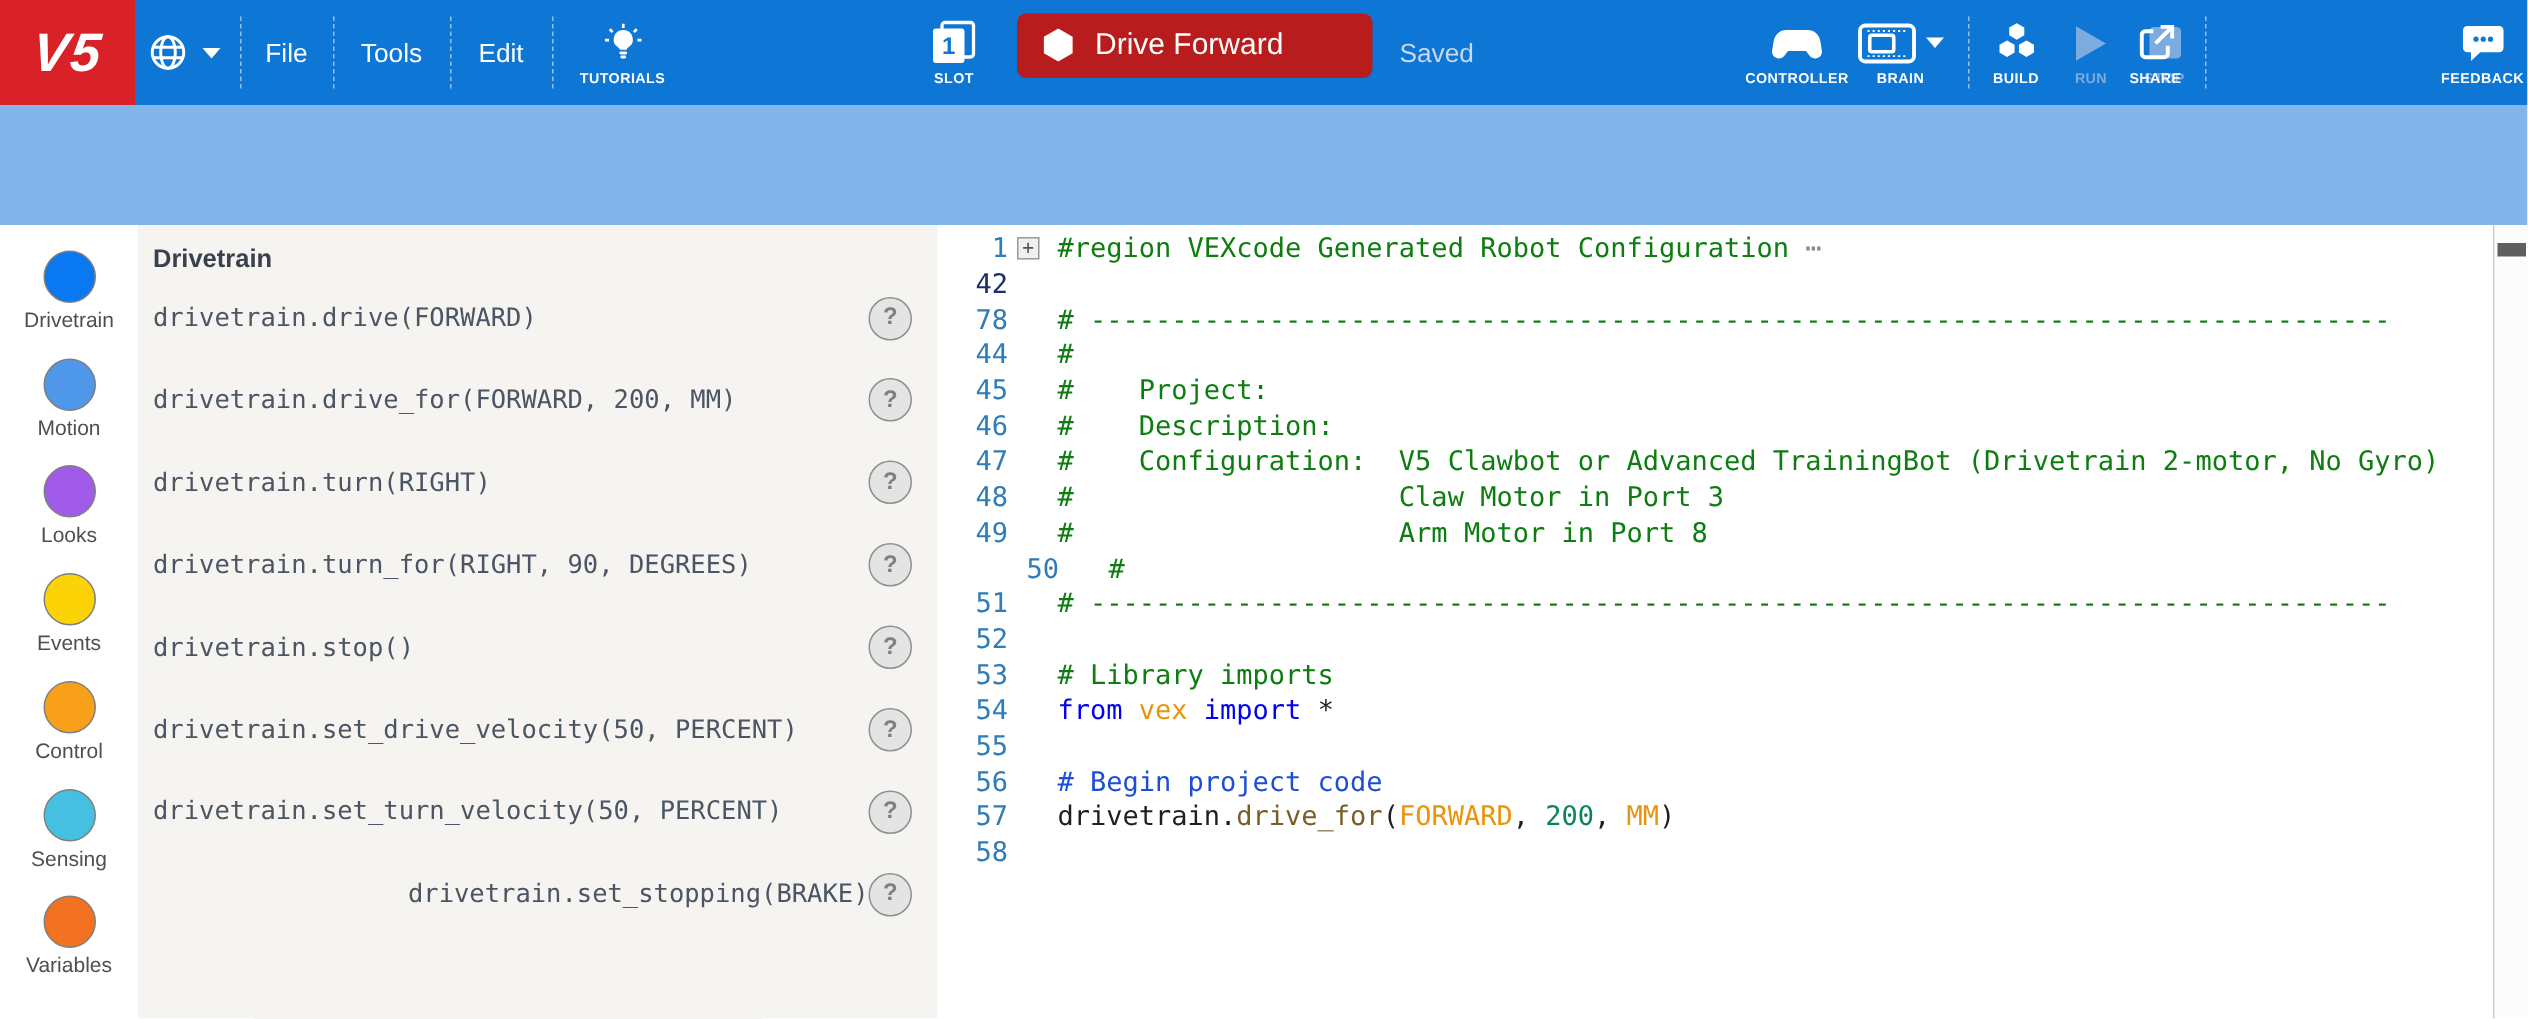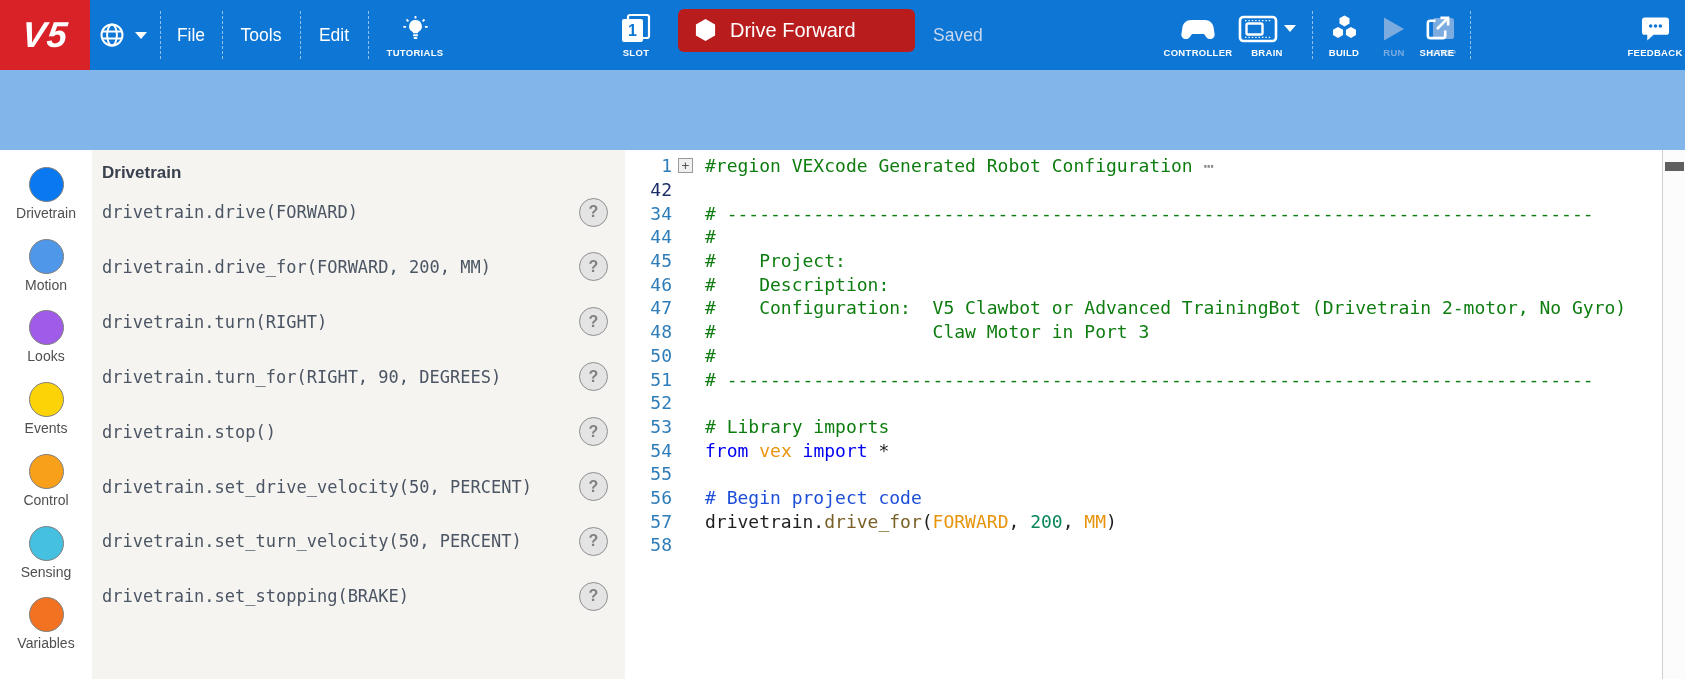--- a/index.html
+++ b/index.html
@@ -311,38 +311,39 @@
         <span class="help-btn">?</span>
       </div>
       <div class="cmd-row" style="top: 309px;">
         <span class="cmd-text">drivetrain.set_drive_velocity(50, PERCENT)</span>
         <span class="help-btn">?</span>
       </div>
       <div class="cmd-row" style="top: 363.9px;">
         <span class="cmd-text">drivetrain.set_turn_velocity(50, PERCENT)</span>
         <span class="help-btn">?</span>
       </div>
-      <div class="cmd-row" style="top: 418.8px;">
+      <div class="cmd-row" style="top: 418.8px; justify-content: flex-end;">
         <span class="cmd-text">drivetrain.set_stopping(BRAKE)</span>
         <span class="help-btn">?</span>
       </div>
     </div>
 </div>
 
 <div id="editor">
   <div id="code-lines">
       <div class="cline"><span class="gutter" style="color: rgb(46, 124, 184);">1</span><span class="fold-col"><span class="fold-box">+</span></span><span class="codetxt"><span style="color: rgb(14, 125, 16);">#region VEXcode Generated Robot Configuration</span><span style="color: rgb(138, 138, 138);"> ⋯</span></span></div>
       <div class="cline"><span class="gutter" style="color: rgb(28, 46, 102);">42</span><span class="fold-col"></span><span class="codetxt"></span></div>
-      <div class="cline"><span class="gutter" style="color: rgb(46, 124, 184);">34</span><span class="fold-col"></span><span class="codetxt"><span style="color: rgb(14, 125, 16);"># --------------------------------------------------------------------------------</span></span></div>
+      <div class="cline"><span class="gutter" style="color: rgb(46, 124, 184);">78</span><span class="fold-col"></span><span class="codetxt"><span style="color: rgb(14, 125, 16);"># --------------------------------------------------------------------------------</span></span></div>
       <div class="cline"><span class="gutter" style="color: rgb(46, 124, 184);">44</span><span class="fold-col"></span><span class="codetxt"><span style="color: rgb(14, 125, 16);">#</span></span></div>
       <div class="cline"><span class="gutter" style="color: rgb(46, 124, 184);">45</span><span class="fold-col"></span><span class="codetxt"><span style="color: rgb(14, 125, 16);">#    Project:</span></span></div>
       <div class="cline"><span class="gutter" style="color: rgb(46, 124, 184);">46</span><span class="fold-col"></span><span class="codetxt"><span style="color: rgb(14, 125, 16);">#    Description:</span></span></div>
       <div class="cline"><span class="gutter" style="color: rgb(46, 124, 184);">47</span><span class="fold-col"></span><span class="codetxt"><span style="color: rgb(14, 125, 16);">#    Configuration:  V5 Clawbot or Advanced TrainingBot (Drivetrain 2-motor, No Gyro)</span></span></div>
       <div class="cline"><span class="gutter" style="color: rgb(46, 124, 184);">48</span><span class="fold-col"></span><span class="codetxt"><span style="color: rgb(14, 125, 16);">#                    Claw Motor in Port 3</span></span></div>
-      <div class="cline"><span class="gutter" style="color: rgb(46, 124, 184);">50</span><span class="fold-col"></span><span class="codetxt"><span style="color: rgb(14, 125, 16);">#</span></span></div>
+      <div class="cline"><span class="gutter" style="color: rgb(46, 124, 184);">49</span><span class="fold-col"></span><span class="codetxt"><span style="color: rgb(14, 125, 16);">#                    Arm Motor in Port 8</span></span></div>
+      <div class="cline"><span class="gutter" style="color: rgb(46, 124, 184); margin-left: 34px;">50</span><span class="fold-col"></span><span class="codetxt"><span style="color: rgb(14, 125, 16);">#</span></span></div>
       <div class="cline"><span class="gutter" style="color: rgb(46, 124, 184);">51</span><span class="fold-col"></span><span class="codetxt"><span style="color: rgb(14, 125, 16);"># --------------------------------------------------------------------------------</span></span></div>
       <div class="cline"><span class="gutter" style="color: rgb(46, 124, 184);">52</span><span class="fold-col"></span><span class="codetxt"></span></div>
       <div class="cline"><span class="gutter" style="color: rgb(46, 124, 184);">53</span><span class="fold-col"></span><span class="codetxt"><span style="color: rgb(14, 125, 16);"># Library imports</span></span></div>
       <div class="cline"><span class="gutter" style="color: rgb(46, 124, 184);">54</span><span class="fold-col"></span><span class="codetxt"><span style="color: rgb(1, 1, 240);">from</span><span style="color: rgb(31, 31, 31);"> </span><span style="color: rgb(232, 148, 12);">vex</span><span style="color: rgb(31, 31, 31);"> </span><span style="color: rgb(1, 1, 240);">import</span><span style="color: rgb(31, 31, 31);"> *</span></span></div>
       <div class="cline"><span class="gutter" style="color: rgb(46, 124, 184);">55</span><span class="fold-col"></span><span class="codetxt"></span></div>
       <div class="cline"><span class="gutter" style="color: rgb(46, 124, 184);">56</span><span class="fold-col"></span><span class="codetxt"><span style="color: #1d4ed8;"># Begin project code</span></span></div>
       <div class="cline"><span class="gutter" style="color: rgb(46, 124, 184);">57</span><span class="fold-col"></span><span class="codetxt"><span style="color: rgb(31, 31, 31);">drivetrain.</span><span style="color: rgb(121, 94, 38);">drive_for</span><span style="color: rgb(31, 31, 31);">(</span><span style="color: rgb(232, 148, 12);">FORWARD</span><span style="color: rgb(31, 31, 31);">, </span><span style="color: rgb(9, 134, 88);">200</span><span style="color: rgb(31, 31, 31);">, </span><span style="color: rgb(232, 148, 12);">MM</span><span style="color: rgb(31, 31, 31);">)</span></span></div>
       <div class="cline"><span class="gutter" style="color: rgb(46, 124, 184);">58</span><span class="fold-col"></span><span class="codetxt"></span></div>
     </div>
   <div id="vscroll">

